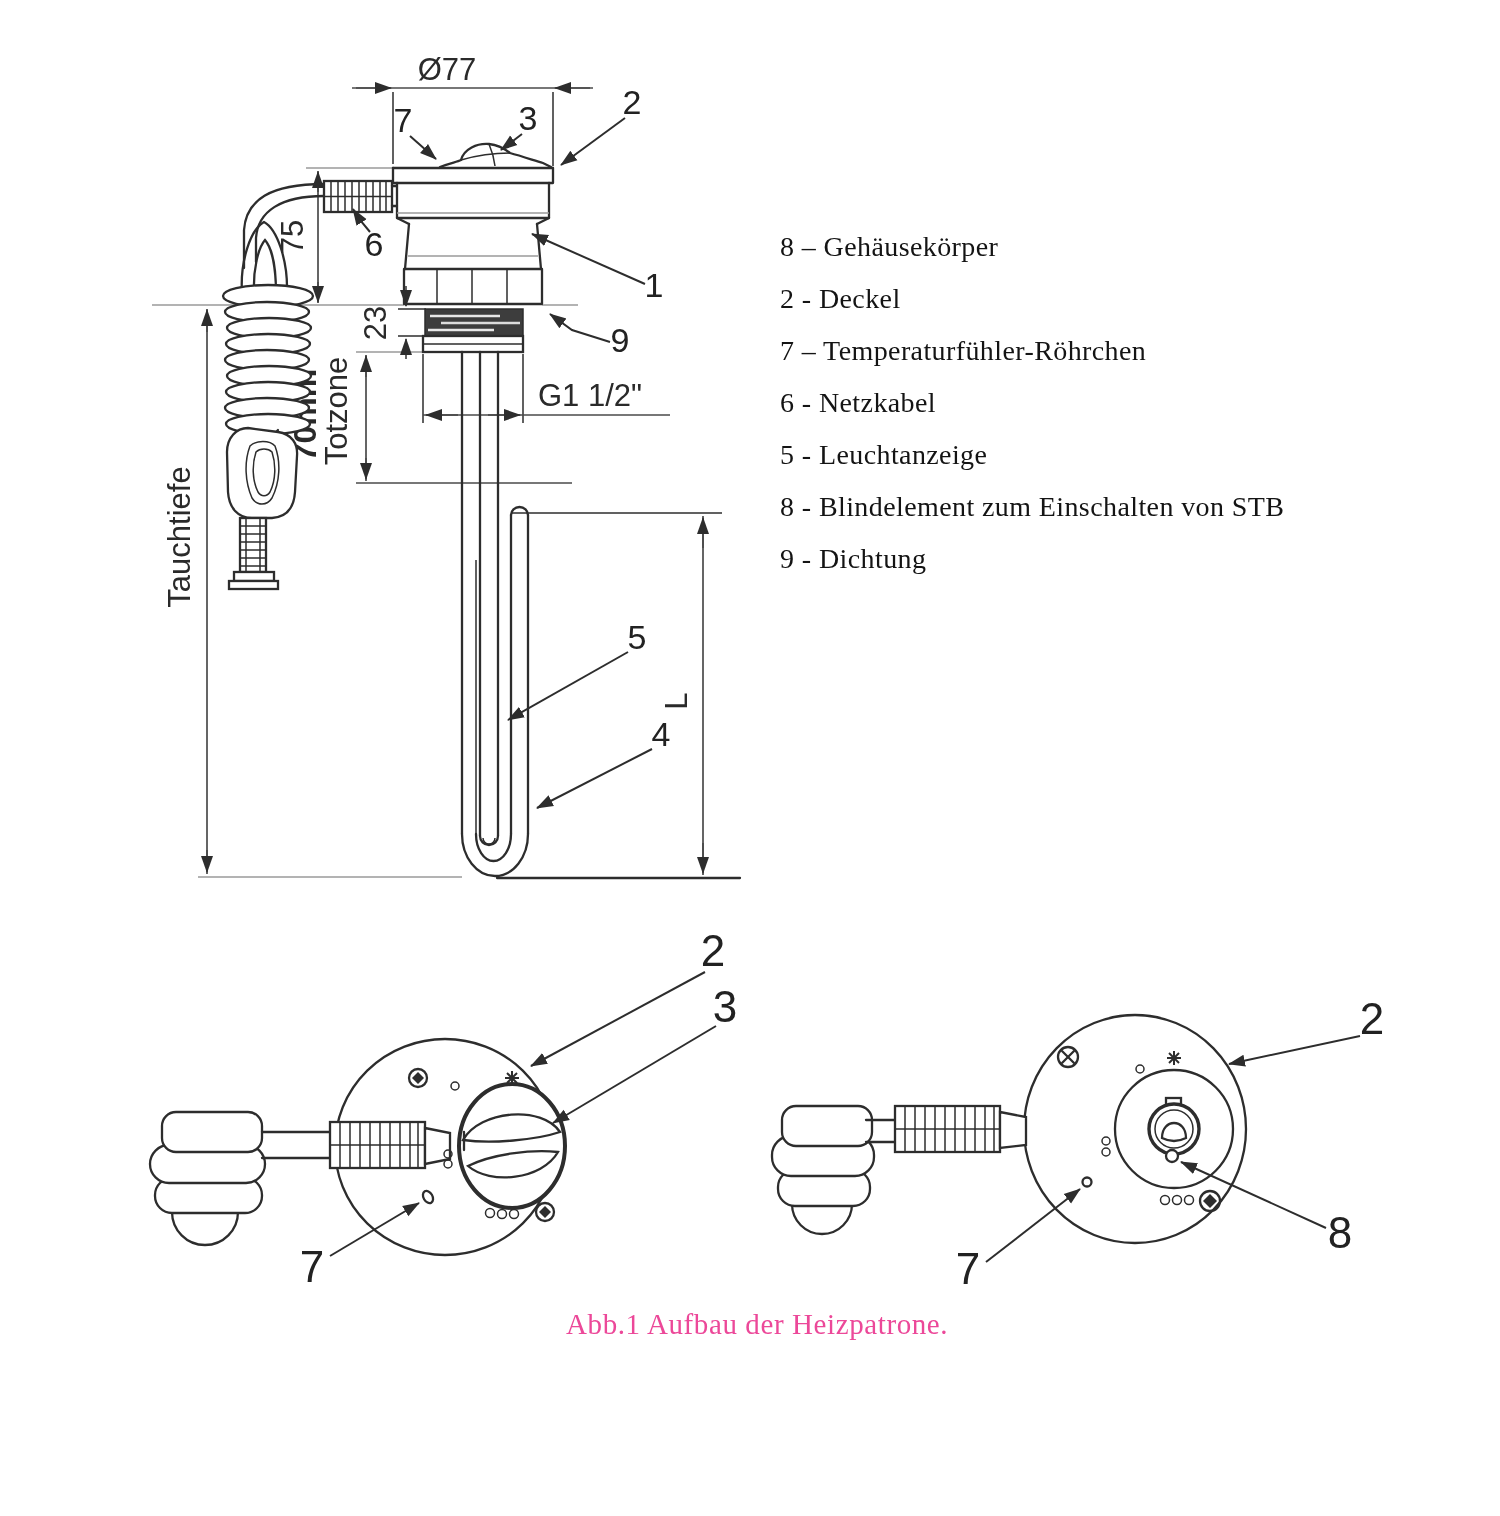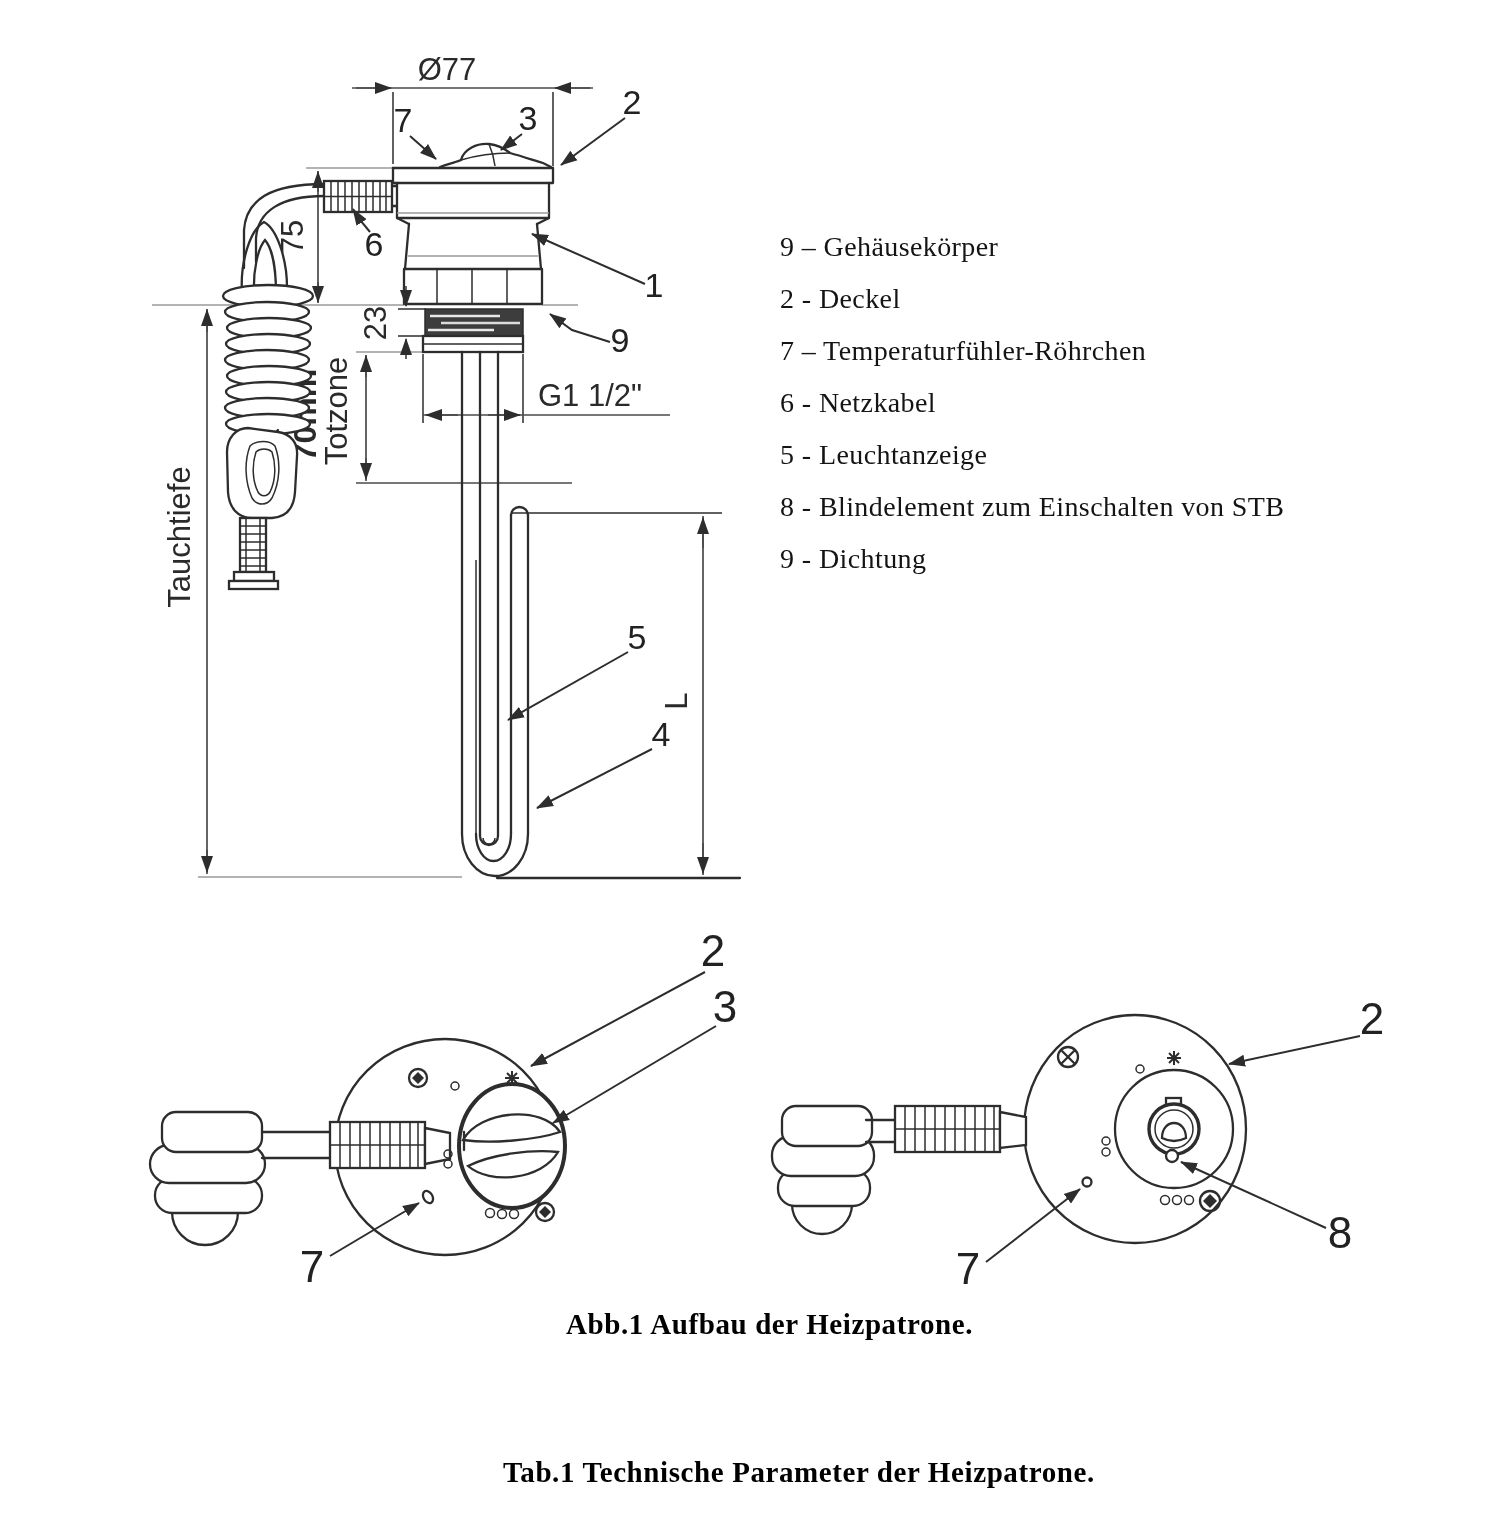--- a/index.html
+++ b/index.html
@@ -2,21 +2,21 @@
 <html><head>
 <meta charset="utf-8">
 <style>
   html,body{margin:0;padding:0;background:#ffffff;}
   #page{position:relative;width:1500px;height:1516px;background:#ffffff;overflow:hidden;
         font-family:"Liberation Serif",serif;color:#1c1c1c;}
   #drawing{position:absolute;left:0;top:0;}
   .legend{position:absolute;left:780px;top:221px;width:600px;}
   .legend-item{height:52px;line-height:52px;font-size:28px;letter-spacing:.4px;white-space:nowrap;
                font-family:"Liberation Serif",serif;color:#141414;}
-  .caption{position:absolute;font-size:29px;font-weight:700;letter-spacing:.6px;color:#000000;
+  .caption{position:absolute;font-size:29px;font-weight:400;letter-spacing:.6px;color:#ec4899;
            font-family:"Liberation Serif",serif;white-space:nowrap;}
   #caption-abb{left:566px;top:1308px;}
   #caption-tab{left:503px;top:1456px;}
   
   .dim{font-family:"Liberation Sans",sans-serif;font-size:31px;fill:#2a2a2a;}
   .dimb{font-family:"Liberation Sans",sans-serif;font-size:32px;font-weight:700;fill:#2a2a2a;}
   .callout{font-family:"Liberation Sans",sans-serif;font-size:34px;fill:#222;}
   .callout-big{font-family:"Liberation Sans",sans-serif;font-size:44px;fill:#222;}
   .ln{stroke:#2d2d2d;stroke-width:2.3;fill:none;stroke-linecap:round;}
   .lnthin{stroke:#2d2d2d;stroke-width:1.5;fill:none;}
@@ -361,25 +361,24 @@
       <text class="callout-big" x="1372" y="1034" text-anchor="middle">2</text>
       <line class="leader" x1="1326" y1="1228" x2="1181" y2="1162" marker-end="url(#arw)"></line>
       <text class="callout-big" x="1340" y="1248" text-anchor="middle">8</text>
       <line class="leader" x1="986" y1="1262" x2="1080" y2="1189" marker-end="url(#arw)"></line>
       <text class="callout-big" x="968" y="1284" text-anchor="middle">7</text>
     </g>
   </g>
 </svg>
 
 <div class="legend">
-  <div class="legend-item">9 – Gehäusekörper</div>
+  <div class="legend-item">8 – Gehäusekörper</div>
   <div class="legend-item">2 - Deckel</div>
   <div class="legend-item">7 – Temperaturfühler-Röhrchen</div>
   <div class="legend-item">6 - Netzkabel</div>
   <div class="legend-item">5 - Leuchtanzeige</div>
   <div class="legend-item">8 - Blindelement zum Einschalten von STB</div>
   <div class="legend-item">9 - Dichtung</div>
 </div>
 
 <div id="caption-abb" class="caption">Abb.1 Aufbau der Heizpatrone.</div>
-<div id="caption-tab" class="caption">Tab.1 Technische Parameter der Heizpatrone.</div>
 
 </div>
 
 </body></html>

